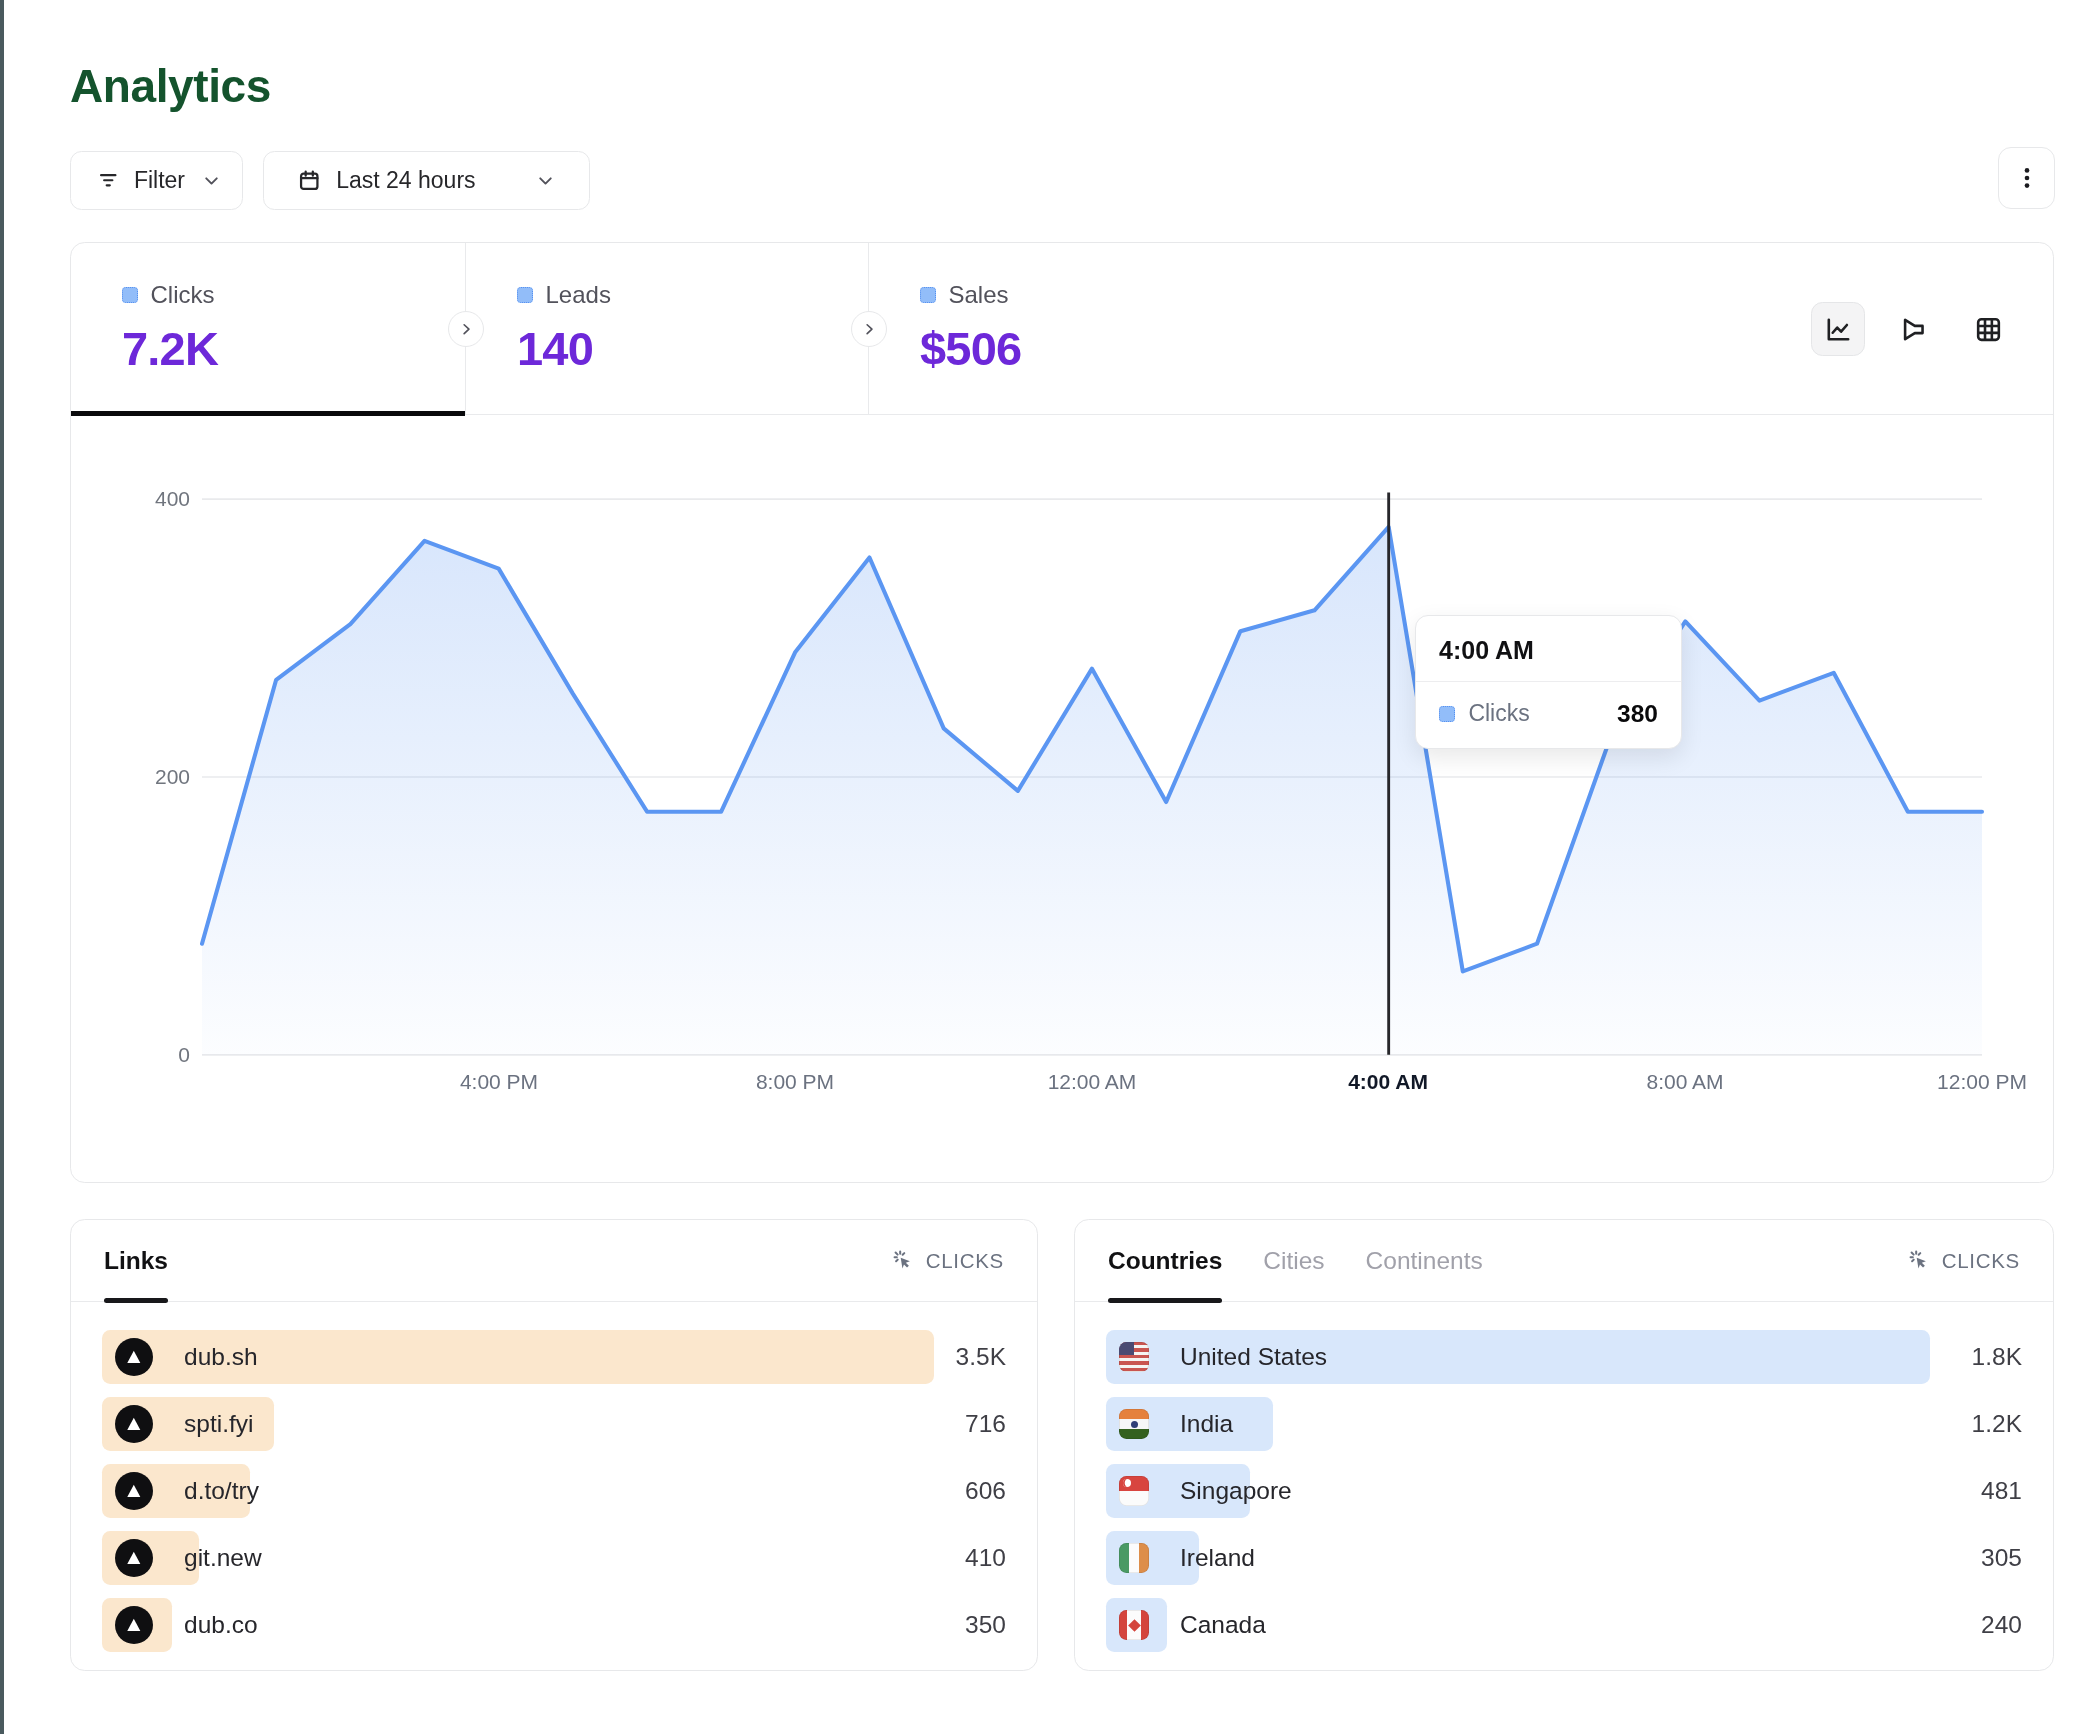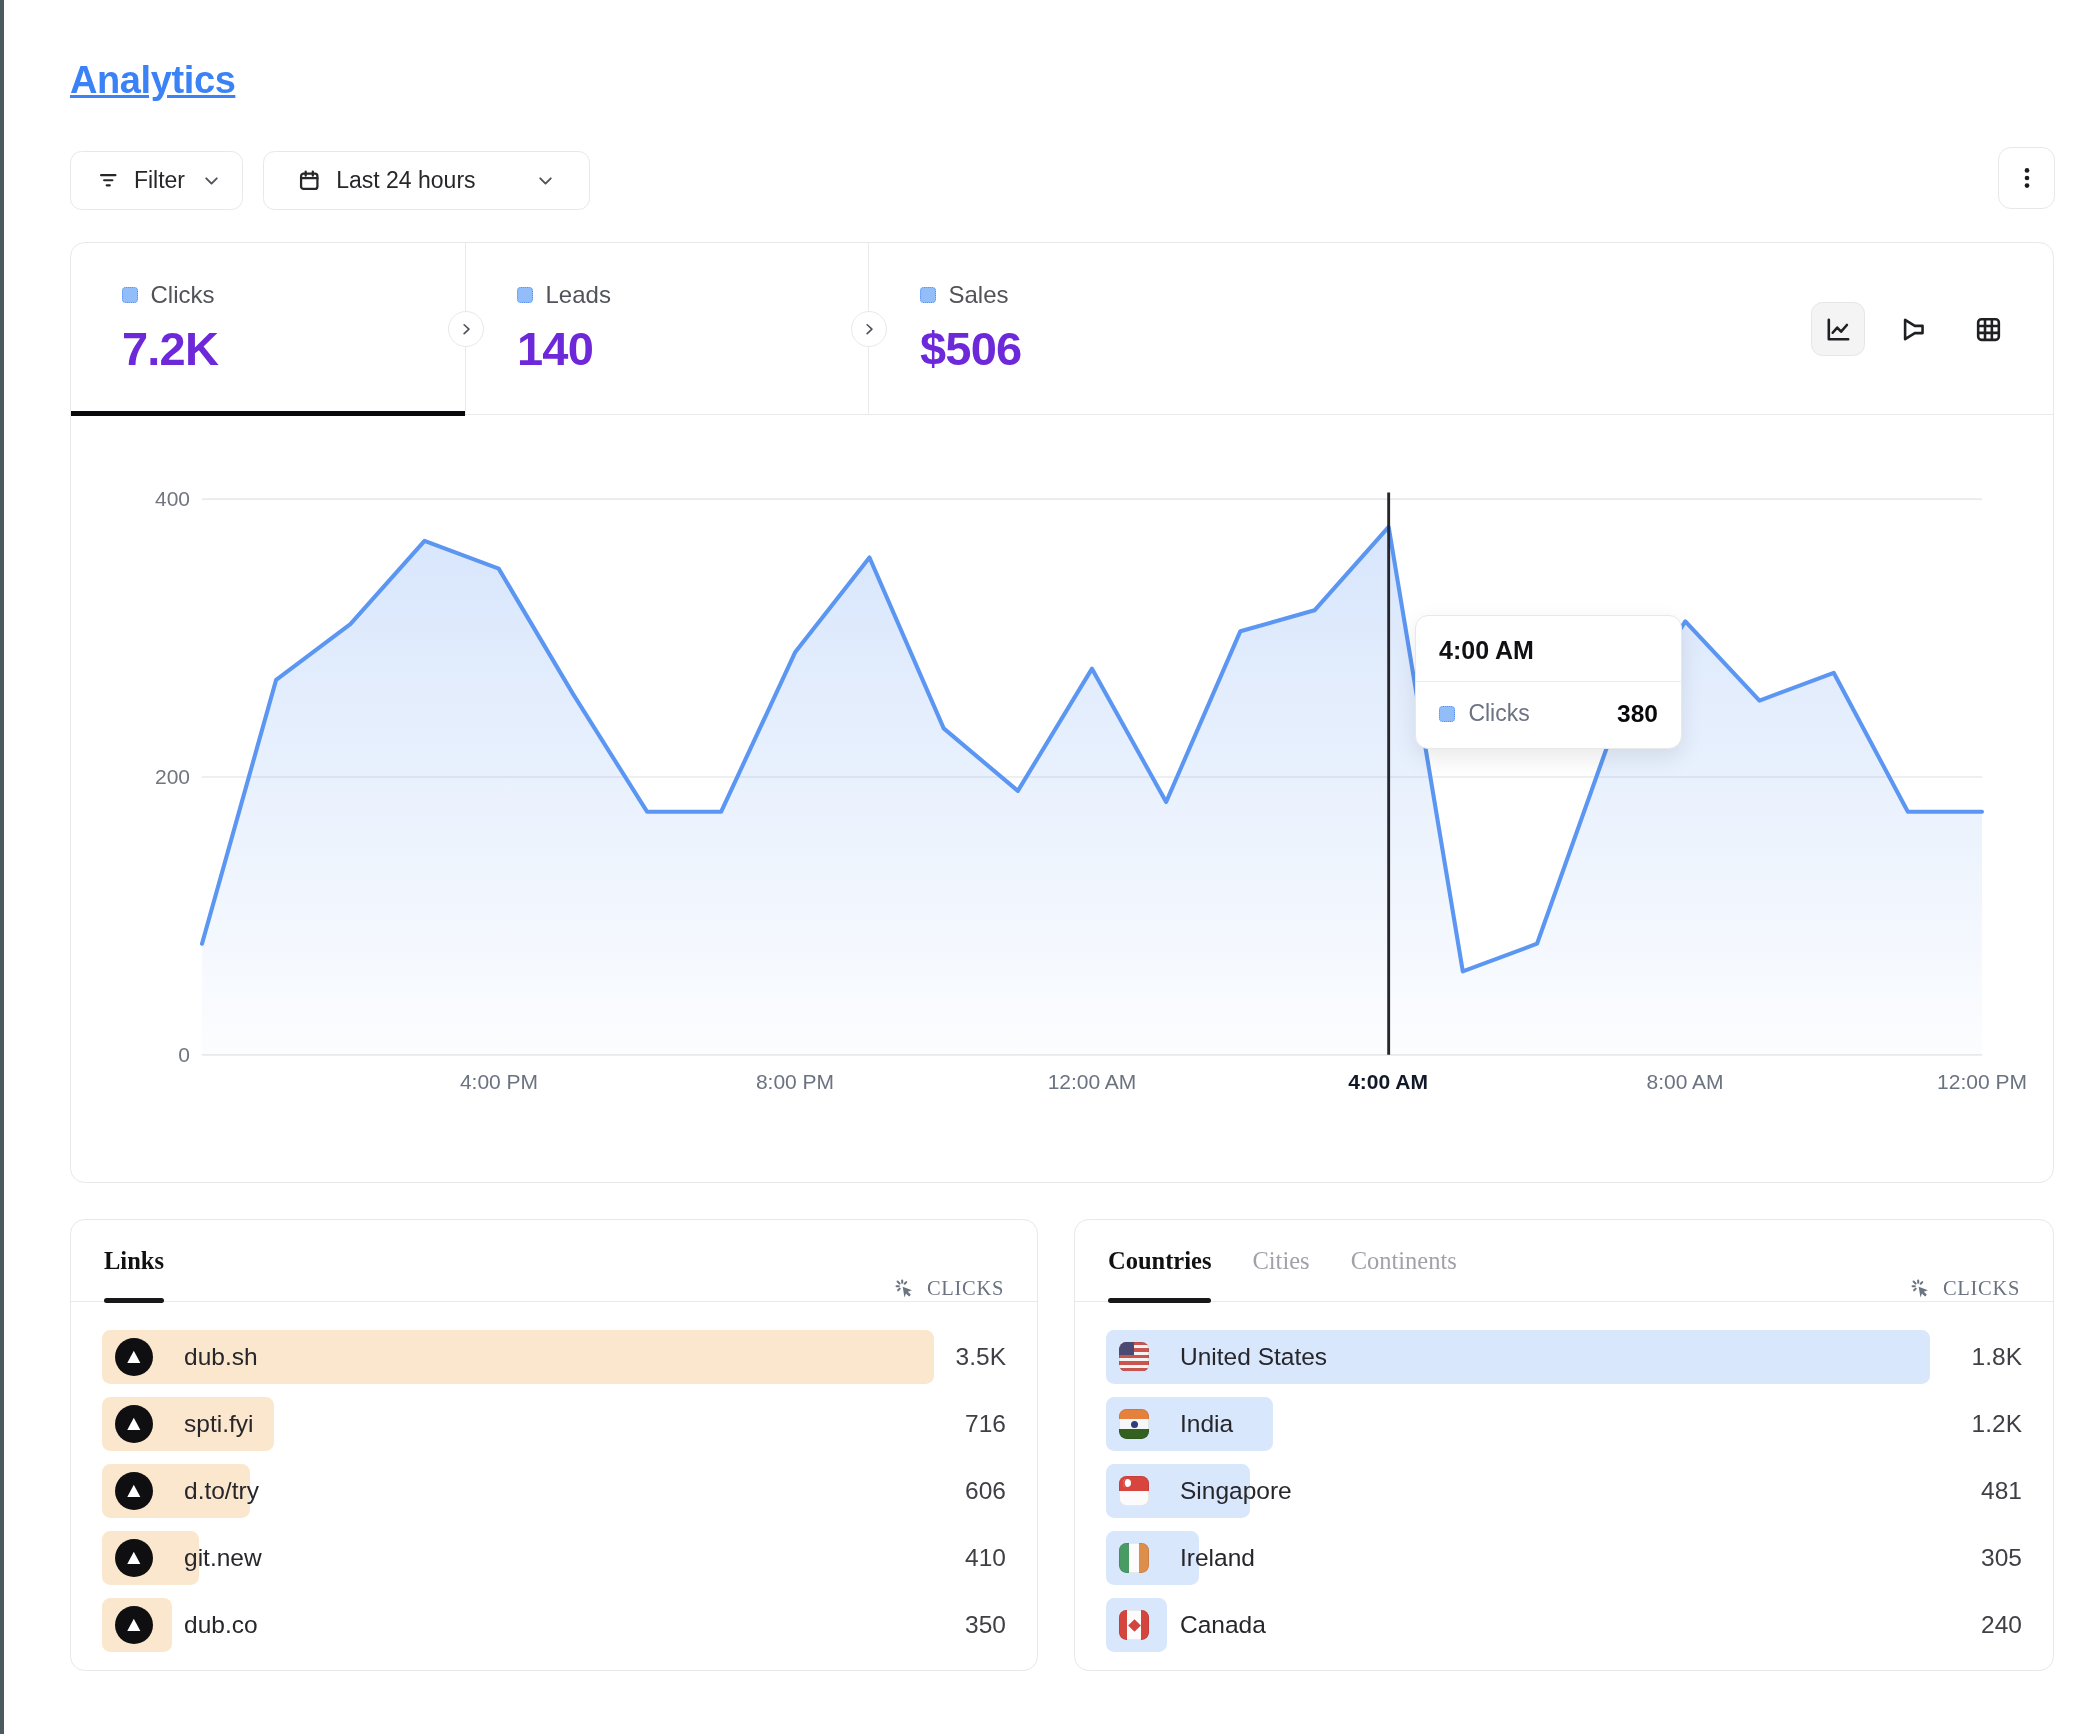--- a/index.html
+++ b/index.html
@@ -1,19 +1,19 @@
 <!DOCTYPE html>
 <html style="font-size:13px"><head>
 <meta charset="utf-8">
 <style>
   * { margin:0; padding:0; box-sizing:border-box; }
   html,body { width:2096px; height:1735px; background:#ffffff; font-family:"Liberation Sans", sans-serif; color:#18181b; overflow:hidden; }
   .left-strip { position:absolute; left:0; top:0; width:4.1px; height:1735px; background:#4a5a5e; }
 
-  .page-title { position:absolute; left:70px; top:59px; font-size:38px; font-weight:700; color:#3b82f6; letter-spacing:-0.4px;text-decoration:underline; }
+  .page-title { position:absolute; left:70px; top:59px; font-size:46px; font-weight:700; color:#14532d; letter-spacing:-0.4px; }
 
   
   .btn { position:absolute; display:flex; align-items:center; background:#fff; border:1.6px solid #e7e8ea; border-radius:11.5px; height:59px; cursor:pointer; }
   .btn svg { flex:0 0 auto; }
   .filter-btn { left:70px; top:151px; width:173px; padding:0 19.6px;justify-content:flex-end; }
   .filter-btn .lbl { font-size:23px; color:#27272a; margin:0 16.4px 0 13px; }
   .date-btn { left:263px; top:151px; width:327px; padding:0 33px; }
   .date-btn .lbl { font-size:23px; color:#27272a; margin-left:14.7px; }
   .date-btn .chev { margin-left:auto; }
   .kebab-btn { left:1998px; top:147px; width:57px; height:62px; border-radius:13px; align-items:center; justify-content:center; display:flex; }
@@ -45,21 +45,21 @@
   .tooltip { position:absolute; left:1344px; top:200px; width:267px; background:#fff; border:1.6px solid #e7e8ea; border-radius:13px; box-shadow:0 8.2px 23px rgba(0,0,0,0.09); z-index:5; }
   .tt-head { padding:19.6px 23px 16.4px; font-size:25px; font-weight:600; color:#111113; border-bottom:1.6px solid #ededef; }
   .tt-row { display:flex; align-items:center; padding:18px 23px 19.6px; }
   .tt-label { font-size:23px; color:#6b7280; margin-left:13px; }
   .tt-val { margin-left:auto; font-size:24.5px; font-weight:700; color:#09090b; }
 
   
   .panel { position:absolute; top:1219px; height:452px; border:1.6px solid #e7e8ea; border-radius:14.7px; background:#fff; }
   .panel.links { left:70px; width:968px; }
   .panel.geo { left:1074px; width:980px; }
-  .panel-head { position:relative; display:flex; align-items:flex-end; height:82px; padding:0 33px; border-bottom:1.6px solid #e9eaec;font-family:Liberation Serif, serif; }
+  .panel-head { position:relative; display:flex; align-items:center; height:82px; padding:0 33px; border-bottom:1.6px solid #e9eaec; }
   .panel-tabs { display:flex; gap:41px; height:100%; }
   .panel-tab { position:relative; display:flex; align-items:center; height:100%; font-size:24.5px; color:#a1a1aa; cursor:pointer; }
   .panel-tab.active { color:#111113; font-weight:600; }
   .panel-tab.active::after { content:""; position:absolute; left:0; right:0; bottom:-1.6px; height:4.9px; background:#18181b; border-radius:2.5px; }
   .metric-tag { margin-left:auto; display:flex; align-items:center; gap:9.8px; font-size:20.5px; letter-spacing:0.7px; color:#6b7280; }
   .rows { padding:28px 31px 0; }
   .g-row { position:relative; height:54px; margin-bottom:13px; display:flex; align-items:center; cursor:pointer; }
   .gbar { position:absolute; left:0; top:0; height:100%; border-radius:8.2px; }
   .links .gbar { background:#fbe7cd; }
   .geo .gbar { background:#d8e7fb; }

